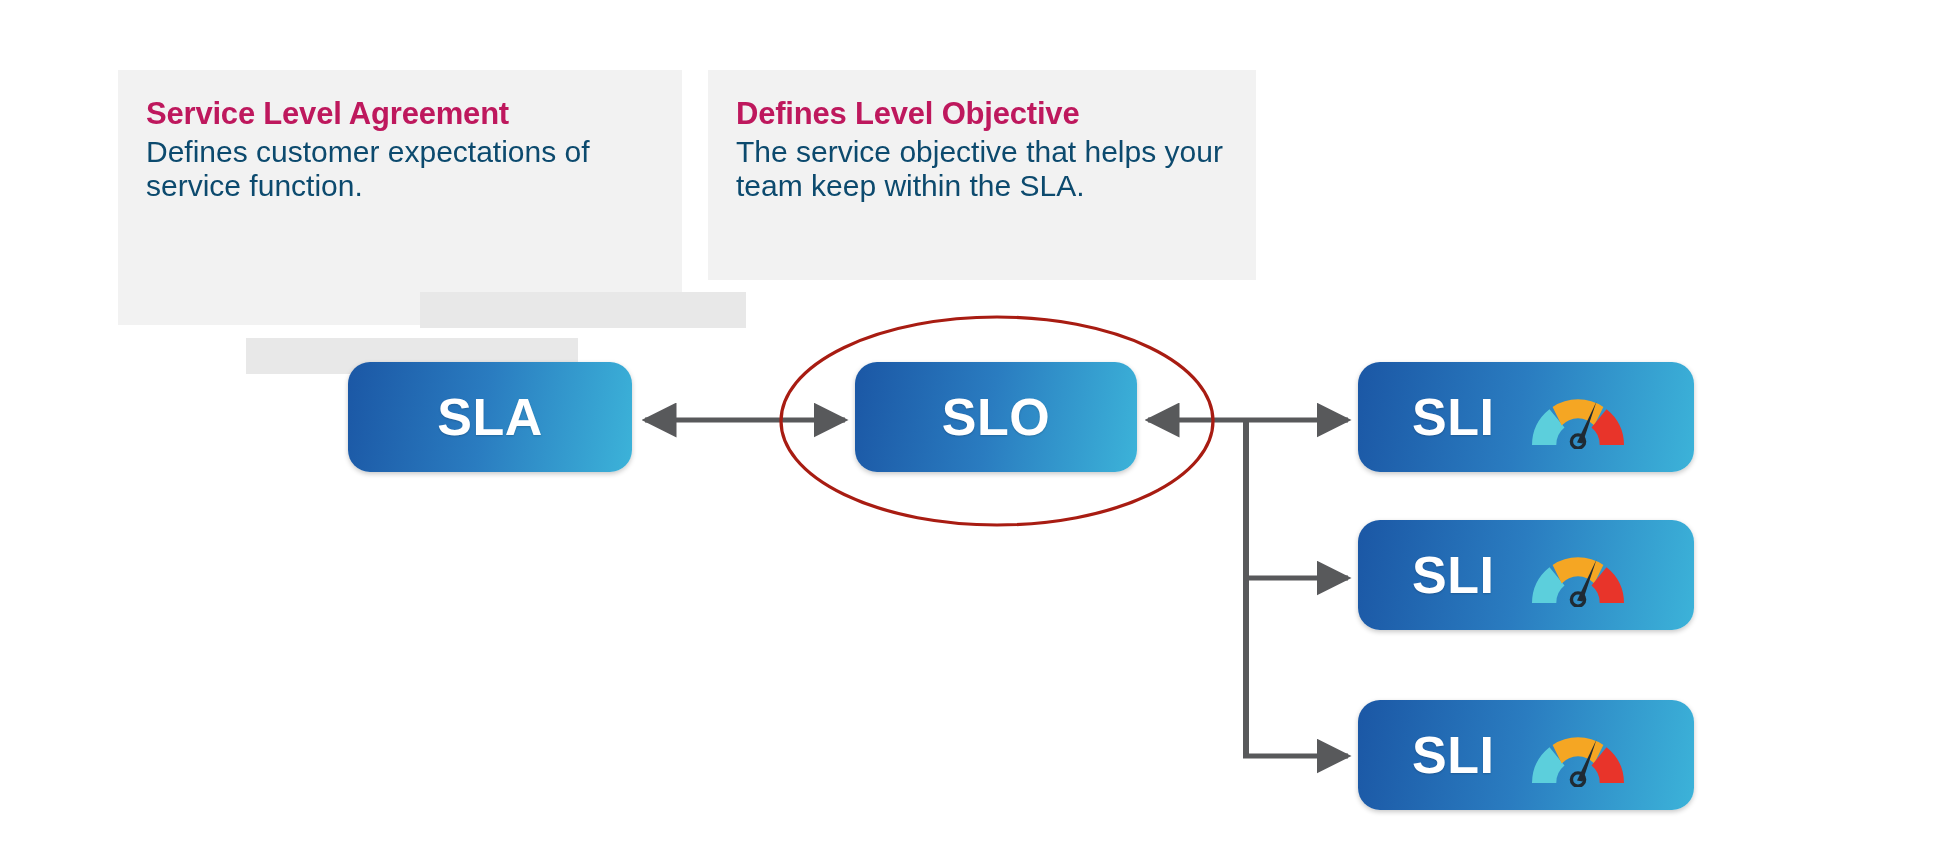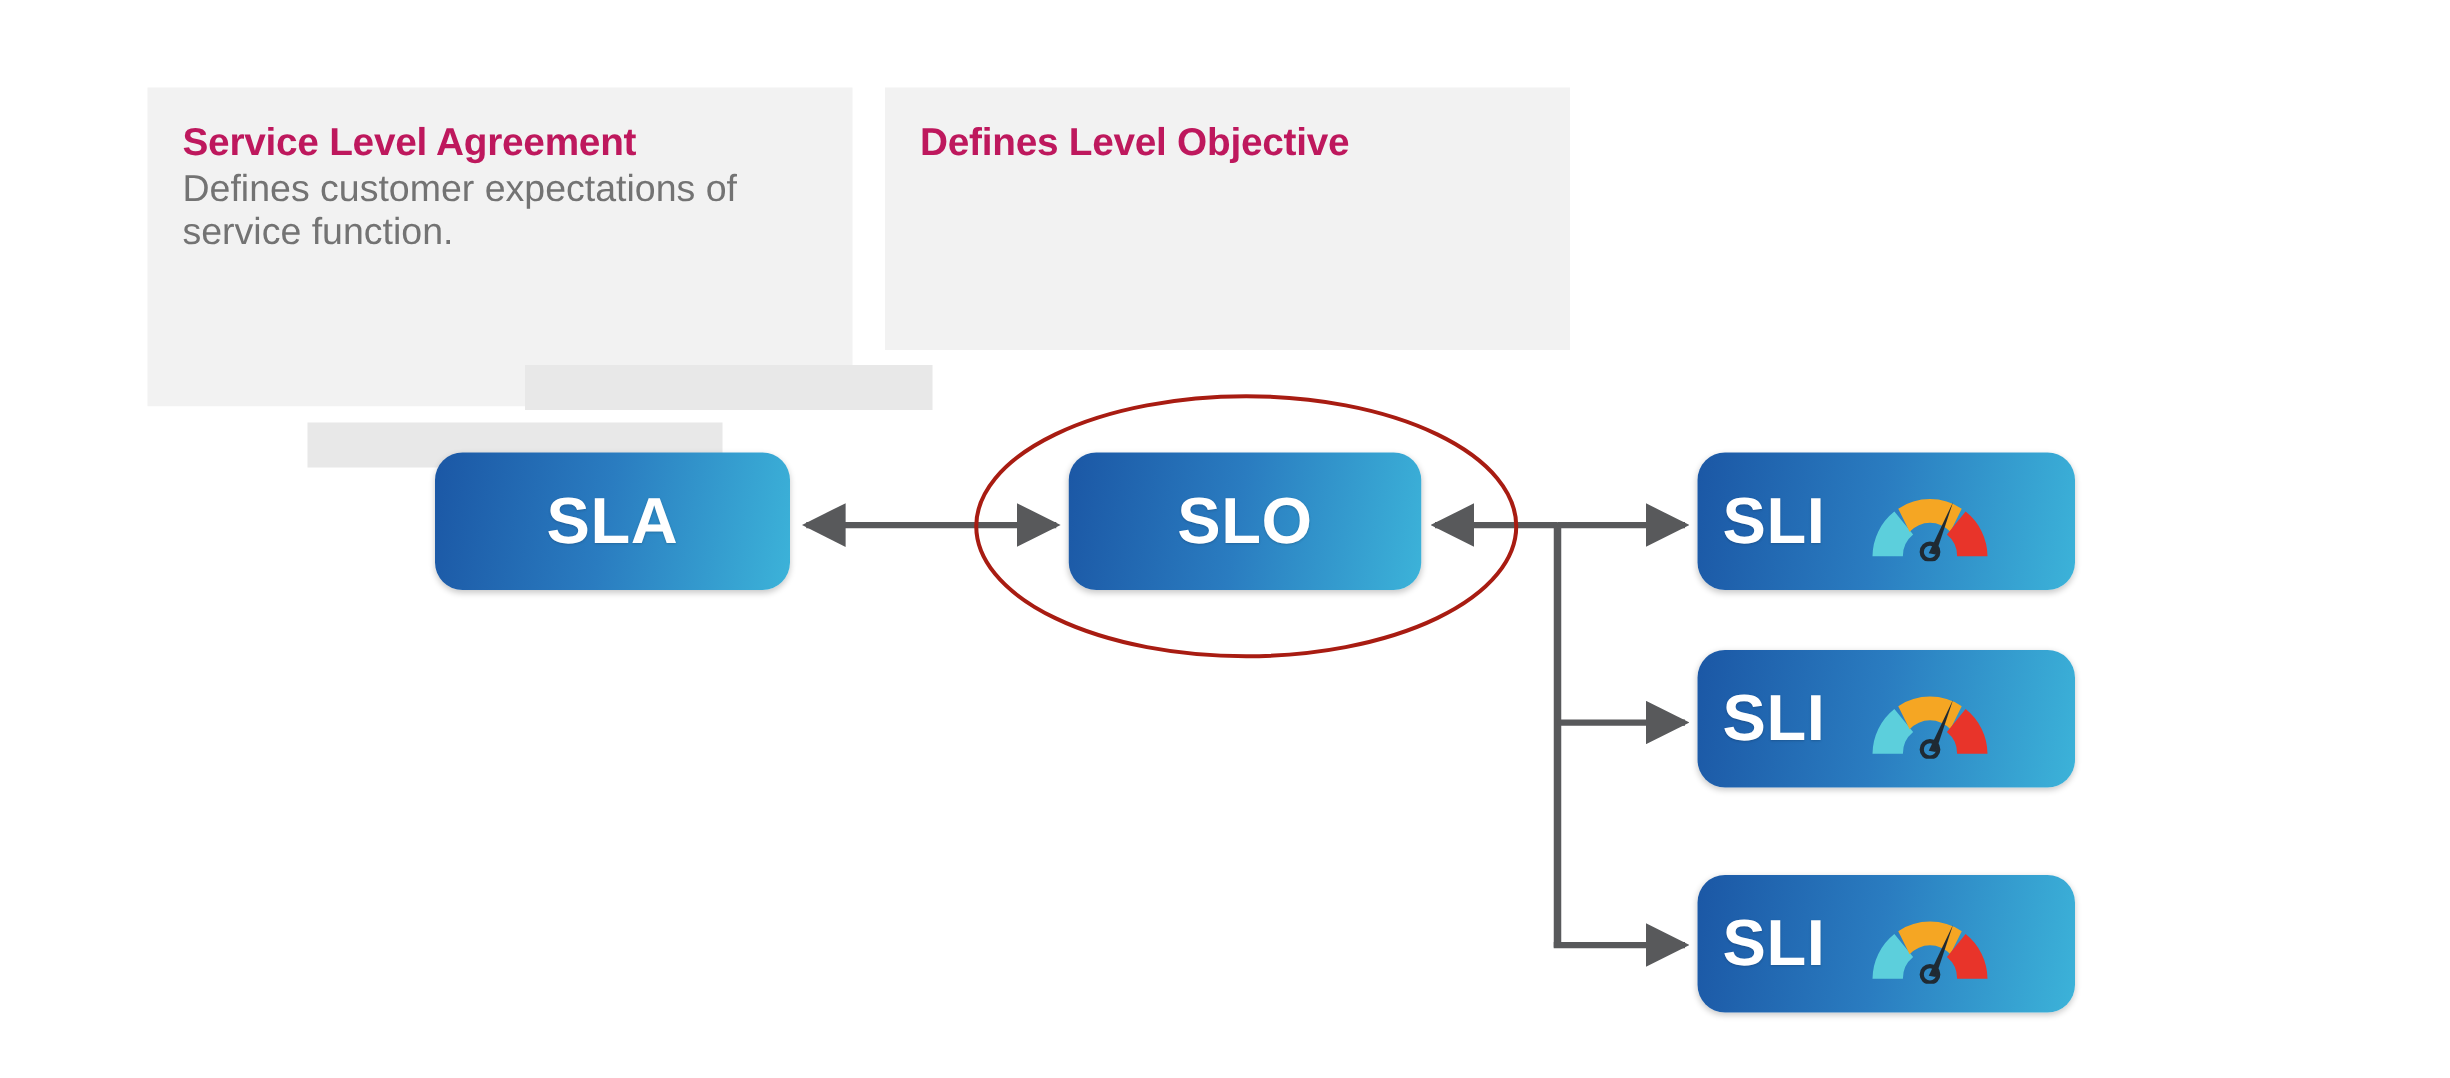--- a/index.html
+++ b/index.html
@@ -30,21 +30,21 @@
     font-weight: bold;
     color: #be185d;
     line-height: 1.18;
     letter-spacing: -0.2px;
     margin: 0 0 2px 0;
     white-space: nowrap;
   }
   .def-body {
     font-size: 30px;
     font-weight: 400;
-    color: #737373;
+    color: #0c4a6e;
     line-height: 1.16;
     margin: 0;
   }
   .redact-bar {
     position: absolute;
     background: #e8e8e8;
   }
 
   
   .node {
@@ -59,21 +59,21 @@
     font-weight: bold;
     letter-spacing: 0.5px;
     text-shadow: 0 1px 2px rgba(0,0,0,0.18);
   }
   .node-label {
     font-size: 52px;
     line-height: 1;
   }
   .node.sli {
     justify-content: flex-start;
-    padding-left: 20px;
+    padding-left: 54px;
     gap: 30px;
   }
   .gauge-wrap {
     width: 108px;
     height: 64px;
     display: block;
   }
 
   
   svg.overlay {
@@ -98,20 +98,21 @@
 
   <div class="def-card" style="left:118px; top:70px; width:564px; height:255px;">
     <div class="def-title">Service Level Agreement</div>
     <div class="def-body">Defines customer expectations of service function.</div>
     <div class="redact-bar" style="left:302px; top:222px; width:326px; height:36px;"></div>
     <div class="redact-bar" style="left:128px; top:268px; width:332px; height:36px;"></div>
   </div>
 
   <div class="def-card" style="left:708px; top:70px; width:548px; height:210px;">
     <div class="def-title">Defines Level Objective</div>
+    <div class="def-body">The service objective that helps your team keep within the SLA.</div>
   </div>
 
 
   <svg class="overlay" viewBox="0 0 1960 862">
     <defs>
       <marker id="arrowRight" viewBox="0 0 10 10" refX="9" refY="5" markerWidth="7" markerHeight="7" orient="auto-start-reverse">
         <path d="M 0 0 L 10 5 L 0 10 z" fill="#58595b"></path>
       </marker>
       <marker id="arrowLeftHead" viewBox="0 0 10 10" refX="9" refY="5" markerWidth="7" markerHeight="7" orient="auto-start-reverse">
         <path d="M 0 0 L 10 5 L 0 10 z" fill="#58595b"></path>

